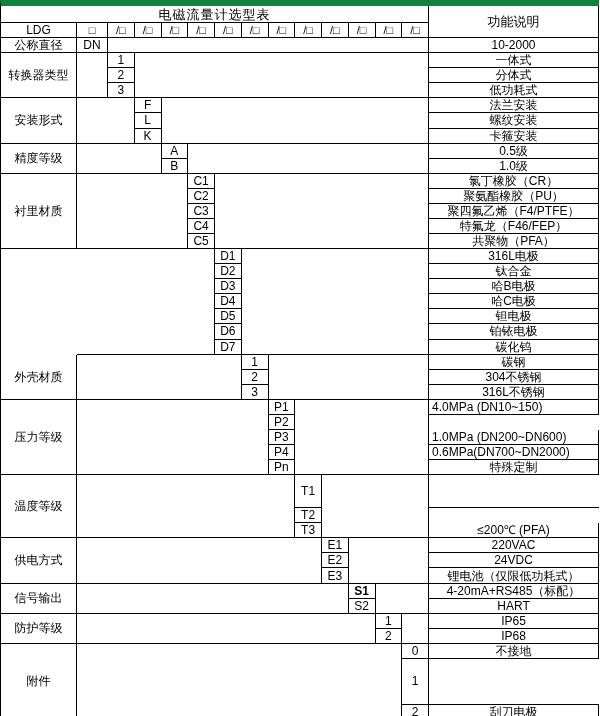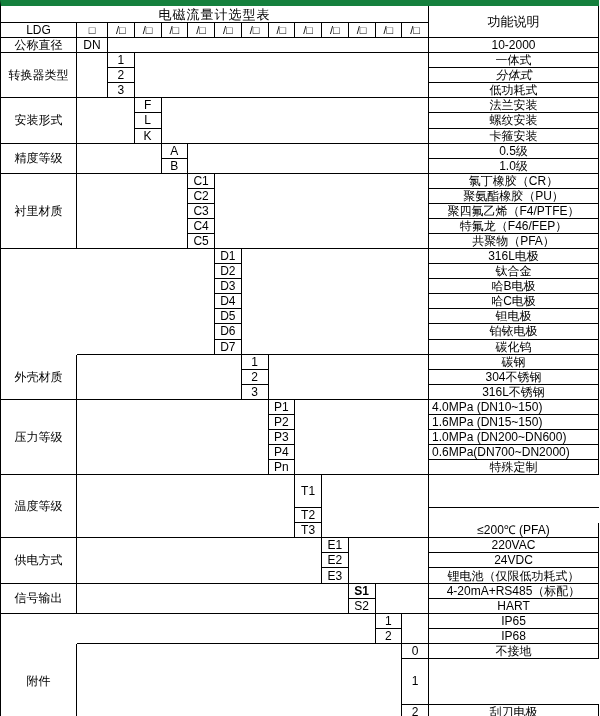--- a/index.html
+++ b/index.html
@@ -56,21 +56,21 @@
       <div class="cell codebox" style="grid-area: 2 / 11 / 3 / 12;">/□</div>
       <div class="cell codebox" style="grid-area: 2 / 12 / 3 / 13;">/□</div>
       <div class="cell codebox" style="grid-area: 2 / 13 / 3 / 14;">/□</div>
       <div class="cell codebox" style="grid-area: 2 / 14 / 3 / 15;">/□</div>
       <div class="cell" style="grid-area: 4 / 1 / 7 / 2;">转换器类型</div>
       <div class="cell" style="grid-area: 4 / 2 / 7 / 3;"></div>
       <div class="cell" style="grid-area: 4 / 4 / 7 / 15;"></div>
       <div class="cell" style="grid-area: 4 / 3 / 5 / 4;">1</div>
       <div class="cell" style="grid-area: 4 / 15 / 5 / 16;">一体式</div>
       <div class="cell" style="grid-area: 5 / 3 / 6 / 4;">2</div>
-      <div class="cell" style="grid-area: 5 / 15 / 6 / 16; font-style: italic;">分体式</div>
+      <div class="cell" style="grid-area: 5 / 15 / 6 / 16;">分体式</div>
       <div class="cell" style="grid-area: 6 / 3 / 7 / 4;">3</div>
       <div class="cell" style="grid-area: 6 / 15 / 7 / 16;">低功耗式</div>
       <div class="cell" style="grid-area: 7 / 1 / 10 / 2;">安装形式</div>
       <div class="cell" style="grid-area: 7 / 2 / 10 / 4;"></div>
       <div class="cell" style="grid-area: 7 / 5 / 10 / 15;"></div>
       <div class="cell" style="grid-area: 7 / 4 / 8 / 5;">F</div>
       <div class="cell" style="grid-area: 7 / 15 / 8 / 16;">法兰安装</div>
       <div class="cell" style="grid-area: 8 / 4 / 9 / 5;">L</div>
       <div class="cell" style="grid-area: 8 / 15 / 9 / 16;">螺纹安装</div>
       <div class="cell" style="grid-area: 9 / 4 / 10 / 5;">K</div>
@@ -119,21 +119,20 @@
       <div class="cell" style="grid-area: 25 / 8 / 26 / 9;">2</div>
       <div class="cell" style="grid-area: 25 / 15 / 26 / 16;">304不锈钢</div>
       <div class="cell" style="grid-area: 26 / 8 / 27 / 9;">3</div>
       <div class="cell" style="grid-area: 26 / 15 / 27 / 16;">316L不锈钢</div>
       <div class="cell" style="grid-area: 27 / 1 / 32 / 2;">压力等级</div>
       <div class="cell" style="grid-area: 27 / 2 / 32 / 9;"></div>
       <div class="cell" style="grid-area: 27 / 10 / 32 / 15;"></div>
       <div class="cell" style="grid-area: 27 / 9 / 28 / 10;">P1</div>
       <div class="cell left" style="grid-area: 27 / 15 / 28 / 16;">4.0MPa (DN10~150)</div>
       <div class="cell" style="grid-area: 28 / 9 / 29 / 10;">P2</div>
-      <div class="cell left" style="grid-area: 28 / 15 / 29 / 16;">1.6MPa (DN15~150)</div>
       <div class="cell" style="grid-area: 29 / 9 / 30 / 10;">P3</div>
       <div class="cell left" style="grid-area: 29 / 15 / 30 / 16;">1.0MPa (DN200~DN600)</div>
       <div class="cell" style="grid-area: 30 / 9 / 31 / 10;">P4</div>
       <div class="cell left" style="grid-area: 30 / 15 / 31 / 16;">0.6MPa(DN700~DN2000)</div>
       <div class="cell" style="grid-area: 31 / 9 / 32 / 10;">Pn</div>
       <div class="cell" style="grid-area: 31 / 15 / 32 / 16;">特殊定制</div>
       <div class="cell" style="grid-area: 32 / 1 / 35 / 2;">温度等级</div>
       <div class="cell" style="grid-area: 32 / 2 / 35 / 10;"></div>
       <div class="cell" style="grid-area: 32 / 11 / 35 / 15;"></div>
       <div class="cell" style="grid-area: 32 / 10 / 33 / 11;">T1</div>
@@ -150,20 +149,21 @@
       <div class="cell" style="grid-area: 36 / 15 / 37 / 16;">24VDC</div>
       <div class="cell" style="grid-area: 37 / 11 / 38 / 12;">E3</div>
       <div class="cell" style="grid-area: 37 / 15 / 38 / 16;">锂电池（仅限低功耗式）</div>
       <div class="cell" style="grid-area: 38 / 1 / 40 / 2;">信号输出</div>
       <div class="cell" style="grid-area: 38 / 2 / 40 / 12;"></div>
       <div class="cell" style="grid-area: 38 / 13 / 40 / 15;"></div>
       <div class="cell" style="grid-area: 38 / 12 / 39 / 13; font-weight: bold;">S1</div>
       <div class="cell" style="grid-area: 38 / 15 / 39 / 16;">4-20mA+RS485（标配）</div>
       <div class="cell" style="grid-area: 39 / 12 / 40 / 13;">S2</div>
       <div class="cell" style="grid-area: 39 / 15 / 40 / 16;">HART</div>
+      <div class="cell" style="grid-area: 40 / 1 / 42 / 2;">防护等级</div>
       <div class="cell" style="grid-area: 40 / 2 / 42 / 13;"></div>
       <div class="cell" style="grid-area: 40 / 14 / 42 / 15;"></div>
       <div class="cell" style="grid-area: 40 / 13 / 41 / 14;">1</div>
       <div class="cell" style="grid-area: 40 / 15 / 41 / 16;">IP65</div>
       <div class="cell" style="grid-area: 41 / 13 / 42 / 14;">2</div>
       <div class="cell" style="grid-area: 41 / 15 / 42 / 16;">IP68</div>
       <div class="cell" style="grid-area: 42 / 1 / 45 / 2;">附件</div>
       <div class="cell" style="grid-area: 42 / 2 / 45 / 14;"></div>
       <div class="cell" style="grid-area: 42 / 14 / 43 / 15;">0</div>
       <div class="cell" style="grid-area: 42 / 15 / 43 / 16;">不接地</div>

